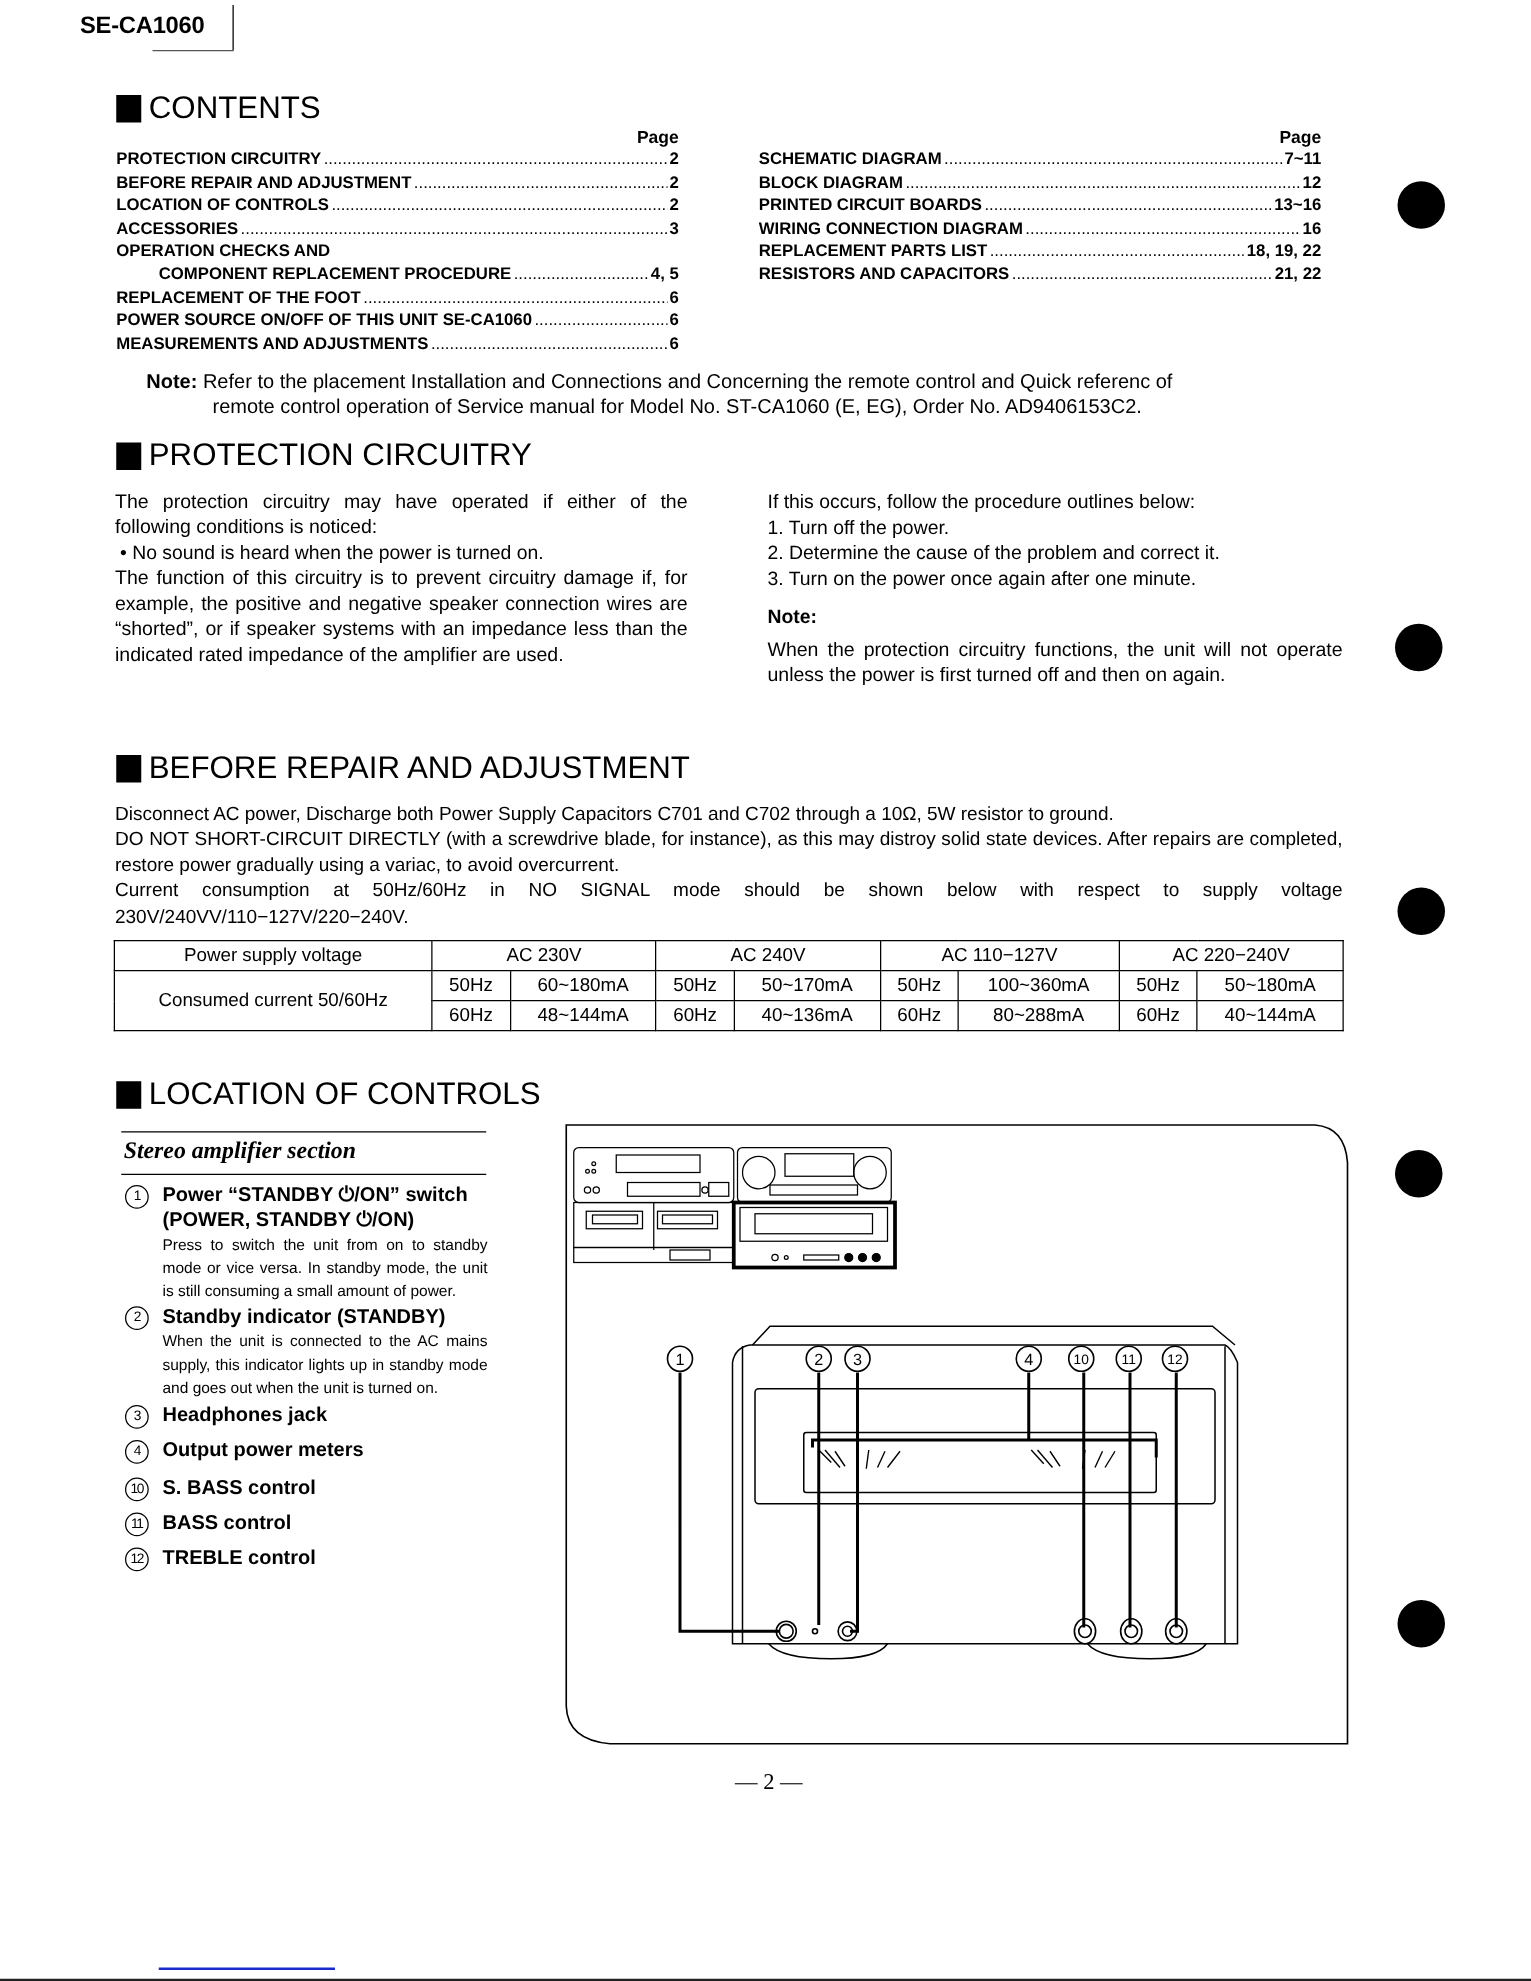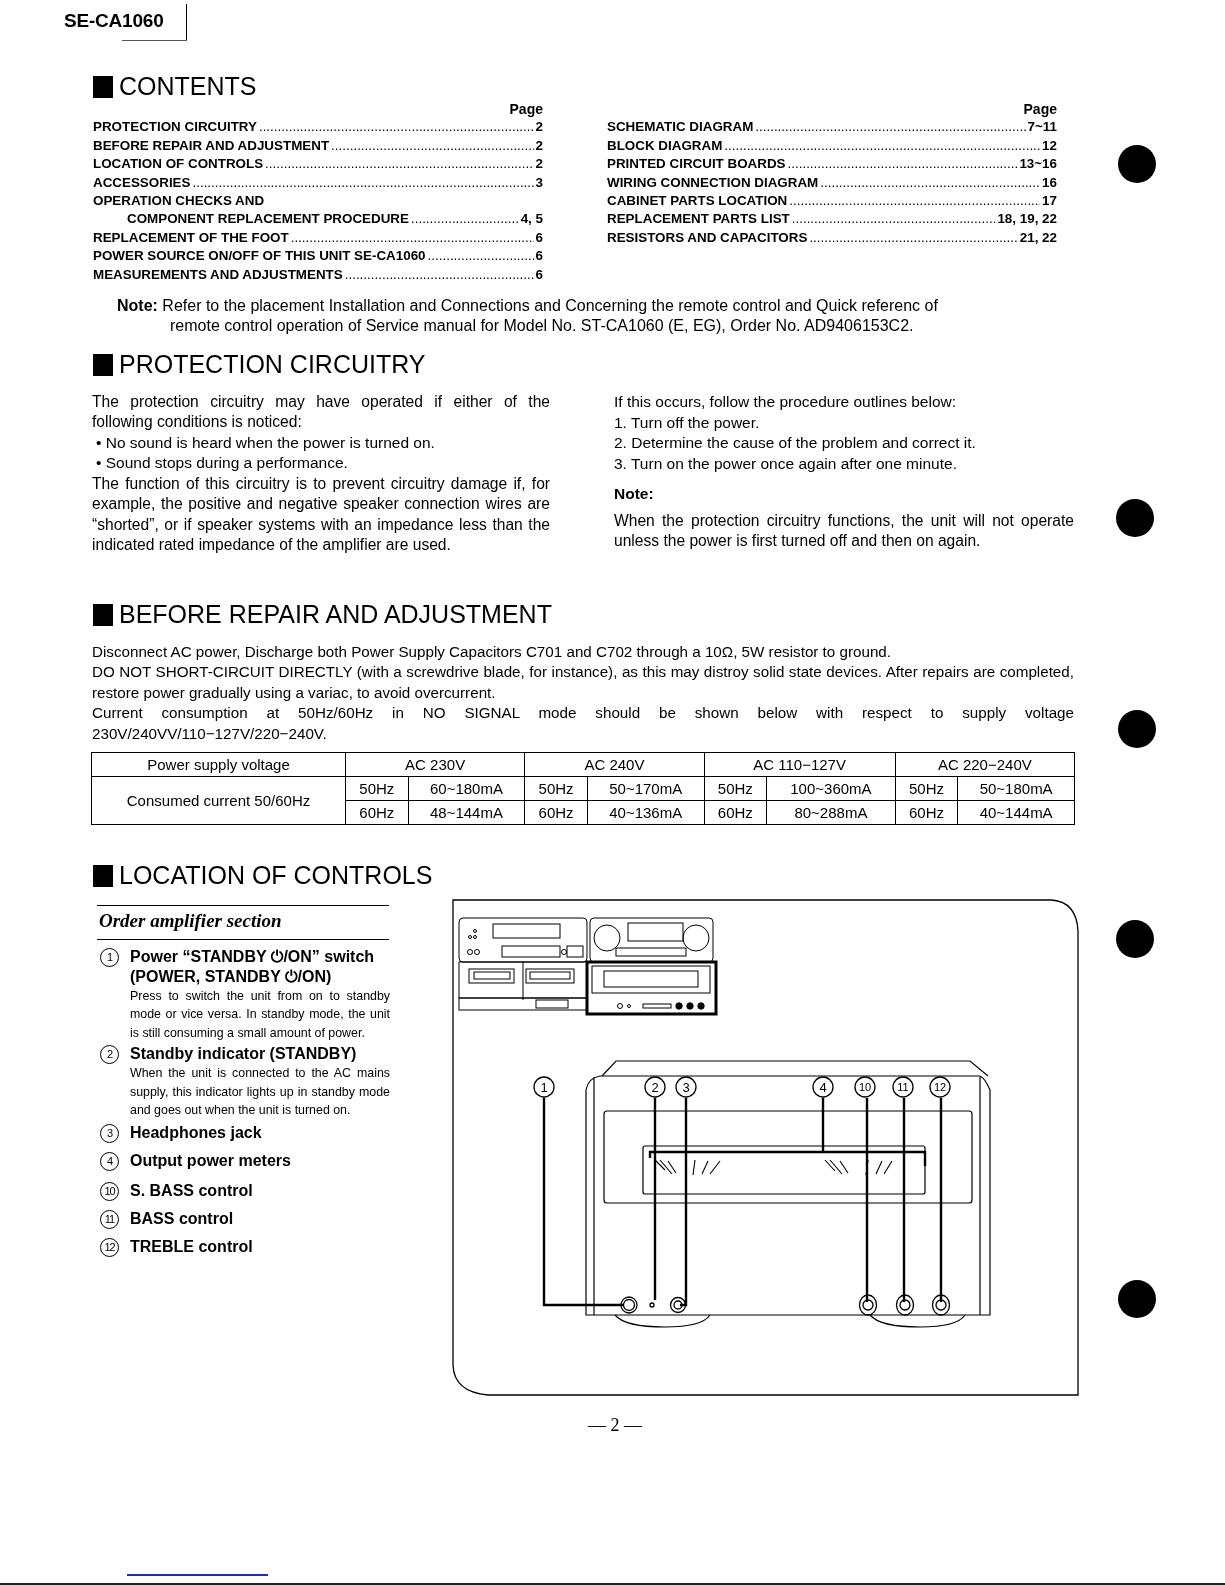--- a/index.html
+++ b/index.html
@@ -117,25 +117,20 @@
       <span class="lbl">PRINTED CIRCUIT BOARDS</span>
       <span class="dots"></span>
       <span class="pg">13~16</span>
     </div>
   <div class="toc-row">
       <span class="lbl">WIRING CONNECTION DIAGRAM</span>
       <span class="dots"></span>
       <span class="pg">16</span>
     </div>
   <div class="toc-row">
-      <span class="lbl">CABINET PARTS LOCATION</span>
-      <span class="dots"></span>
-      <span class="pg">17</span>
-    </div>
-  <div class="toc-row">
       <span class="lbl">REPLACEMENT PARTS LIST</span>
       <span class="dots"></span>
       <span class="pg">18, 19, 22</span>
     </div>
   <div class="toc-row">
       <span class="lbl">RESISTORS AND CAPACITORS</span>
       <span class="dots"></span>
       <span class="pg">21, 22</span>
     </div>
 </div>
@@ -146,21 +141,20 @@
 </div>
 
 <div class="abs h1" style="left:93px;top:350px;">
   <span class="sq"></span>
   <span>PROTECTION CIRCUITRY</span>
 </div>
 
 <div class="abs cond" style="left:92px;top:392px;width:458px;">
   <p class="para">The protection circuitry may have operated if either of the following conditions is noticed:</p>
   <p style="padding-left:4px;">• No sound is heard when the power is turned on.</p>
-  <p style="padding-left:4px;">• Sound stops during a performance.</p>
   <p class="para">The function of this circuitry is to prevent circuitry damage if, for example, the positive and negative speaker connection wires are “shorted”, or if speaker systems with an impedance less than the indicated rated impedance of the amplifier are used.</p>
 </div>
 
 <div class="abs cond" style="left:614px;top:392px;width:460px;">
   <p>If this occurs, follow the procedure outlines below:</p>
   <p>1. Turn off the power.</p>
   <p>2. Determine the cause of the problem and correct it.</p>
   <p>3. Turn on the power once again after one minute.</p>
   <p style="margin-top:10px;font-weight:bold;">Note:</p>
   <p class="para" style="margin-top:6px;">When the protection circuitry functions, the unit will not operate unless the power is first turned off and then on again.</p>
@@ -209,21 +203,21 @@
   </tr>
 </tbody>
   </table>
 
 <div class="abs h1" style="left:93px;top:861px;">
   <span class="sq"></span>
   <span>LOCATION OF CONTROLS</span>
 </div>
 
 <div class="abs" style="left:97px;top:905px;width:292px;border-top:1.5px solid #000;"></div>
-<div class="abs sub-title" style="left:99px;top:910px;">Order amplifier section</div>
+<div class="abs sub-title" style="left:99px;top:910px;">Stereo amplifier section</div>
 <div class="abs" style="left:97px;top:939px;width:292px;border-top:1.5px solid #000;"></div>
 
 <div class="abs" style="left:100px;top:947px;width:290px;">
   <div class="ctl-item">
     <div class="ctl-num"><span>1</span></div>
     <div>
       <div class="ctl-title">Power “STANDBY ⏻/ON” switch</div>
       <div class="ctl-title">(POWER, STANDBY ⏻/ON)</div>
       <div class="ctl-desc">Press to switch the unit from on to standby mode or vice versa. In standby mode, the unit is still consuming a small amount of power.</div>
     </div>

